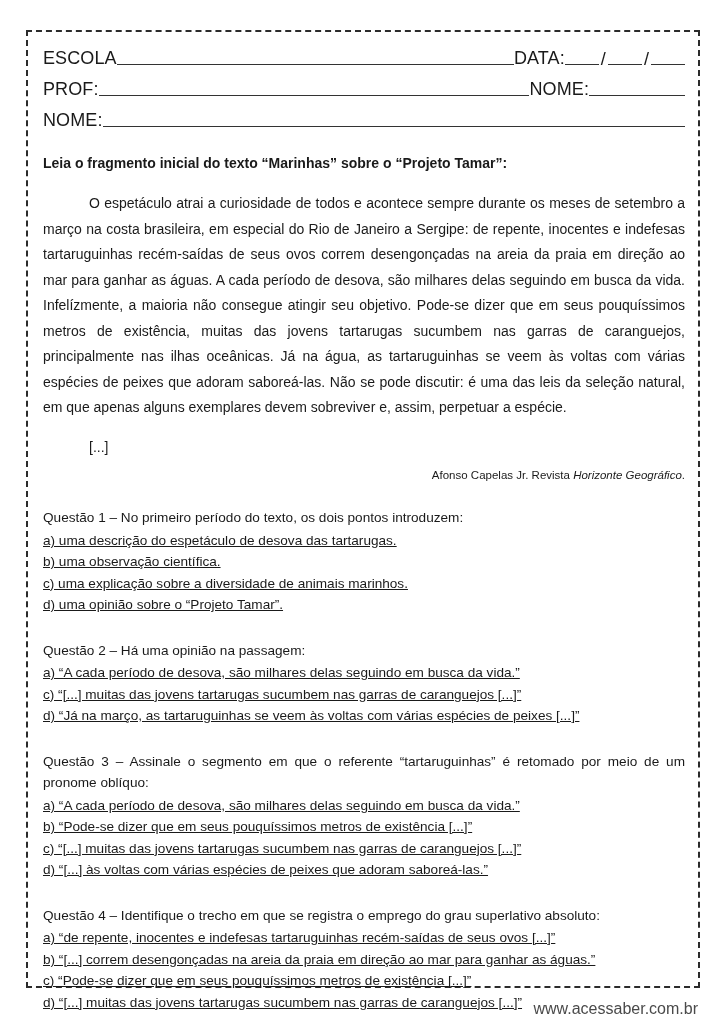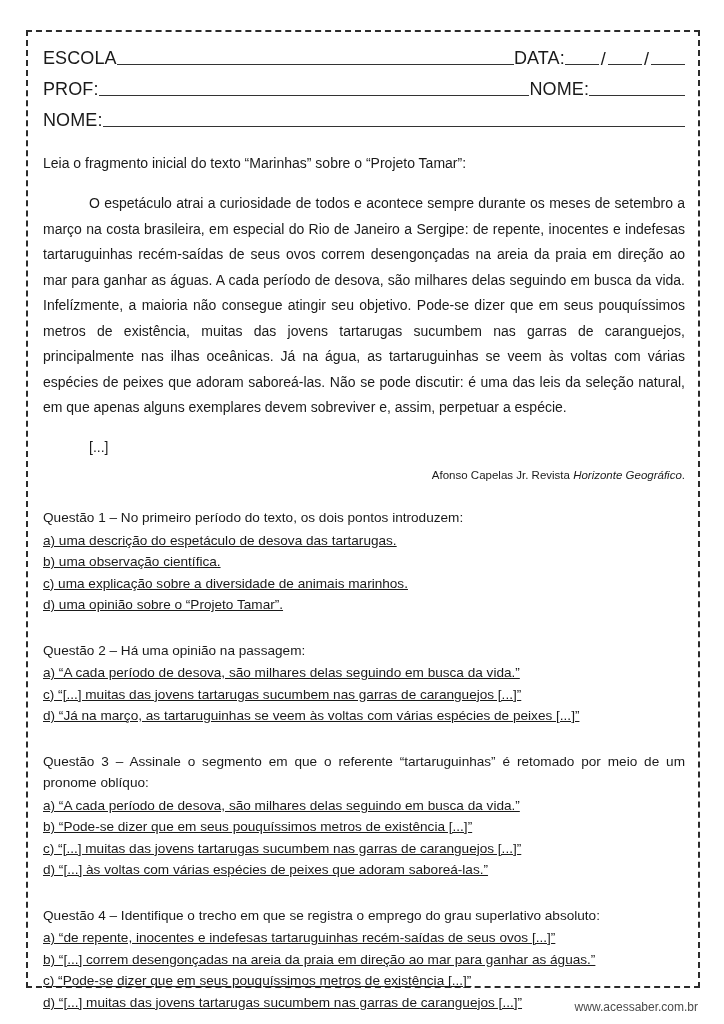--- a/index.html
+++ b/index.html
@@ -67,21 +67,21 @@
   .rule-fixed-lg { flex: 0 0 96px; }
   .slash {
     padding: 0 2px 1px 2px;
     line-height: 14px;
     align-self: flex-end;
   }
 
   
   .prompt {
     font-size: 14px;
-    font-weight: normal;
+    font-weight: bold;
     margin-top: 24px;
     margin-bottom: 4px;
     line-height: 20px;
   }
 
   
   .body-text {
     font-size: 14px;
     line-height: 25.5px;
     text-align: justify;
@@ -117,21 +117,21 @@
     font-size: 13.6px;
     line-height: 21.5px;
     text-decoration: underline;
   }
 
   
   .footer {
     position: absolute;
     right: 26px;
     top: 1000px;
-    font-size: 12px;
+    font-size: 16px;
     color: #4a4a4a;
     text-align: right;
   }
 </style>
 </head>
 <body>
 
 <div class="page">
 
   <div class="sheet-border"></div>

